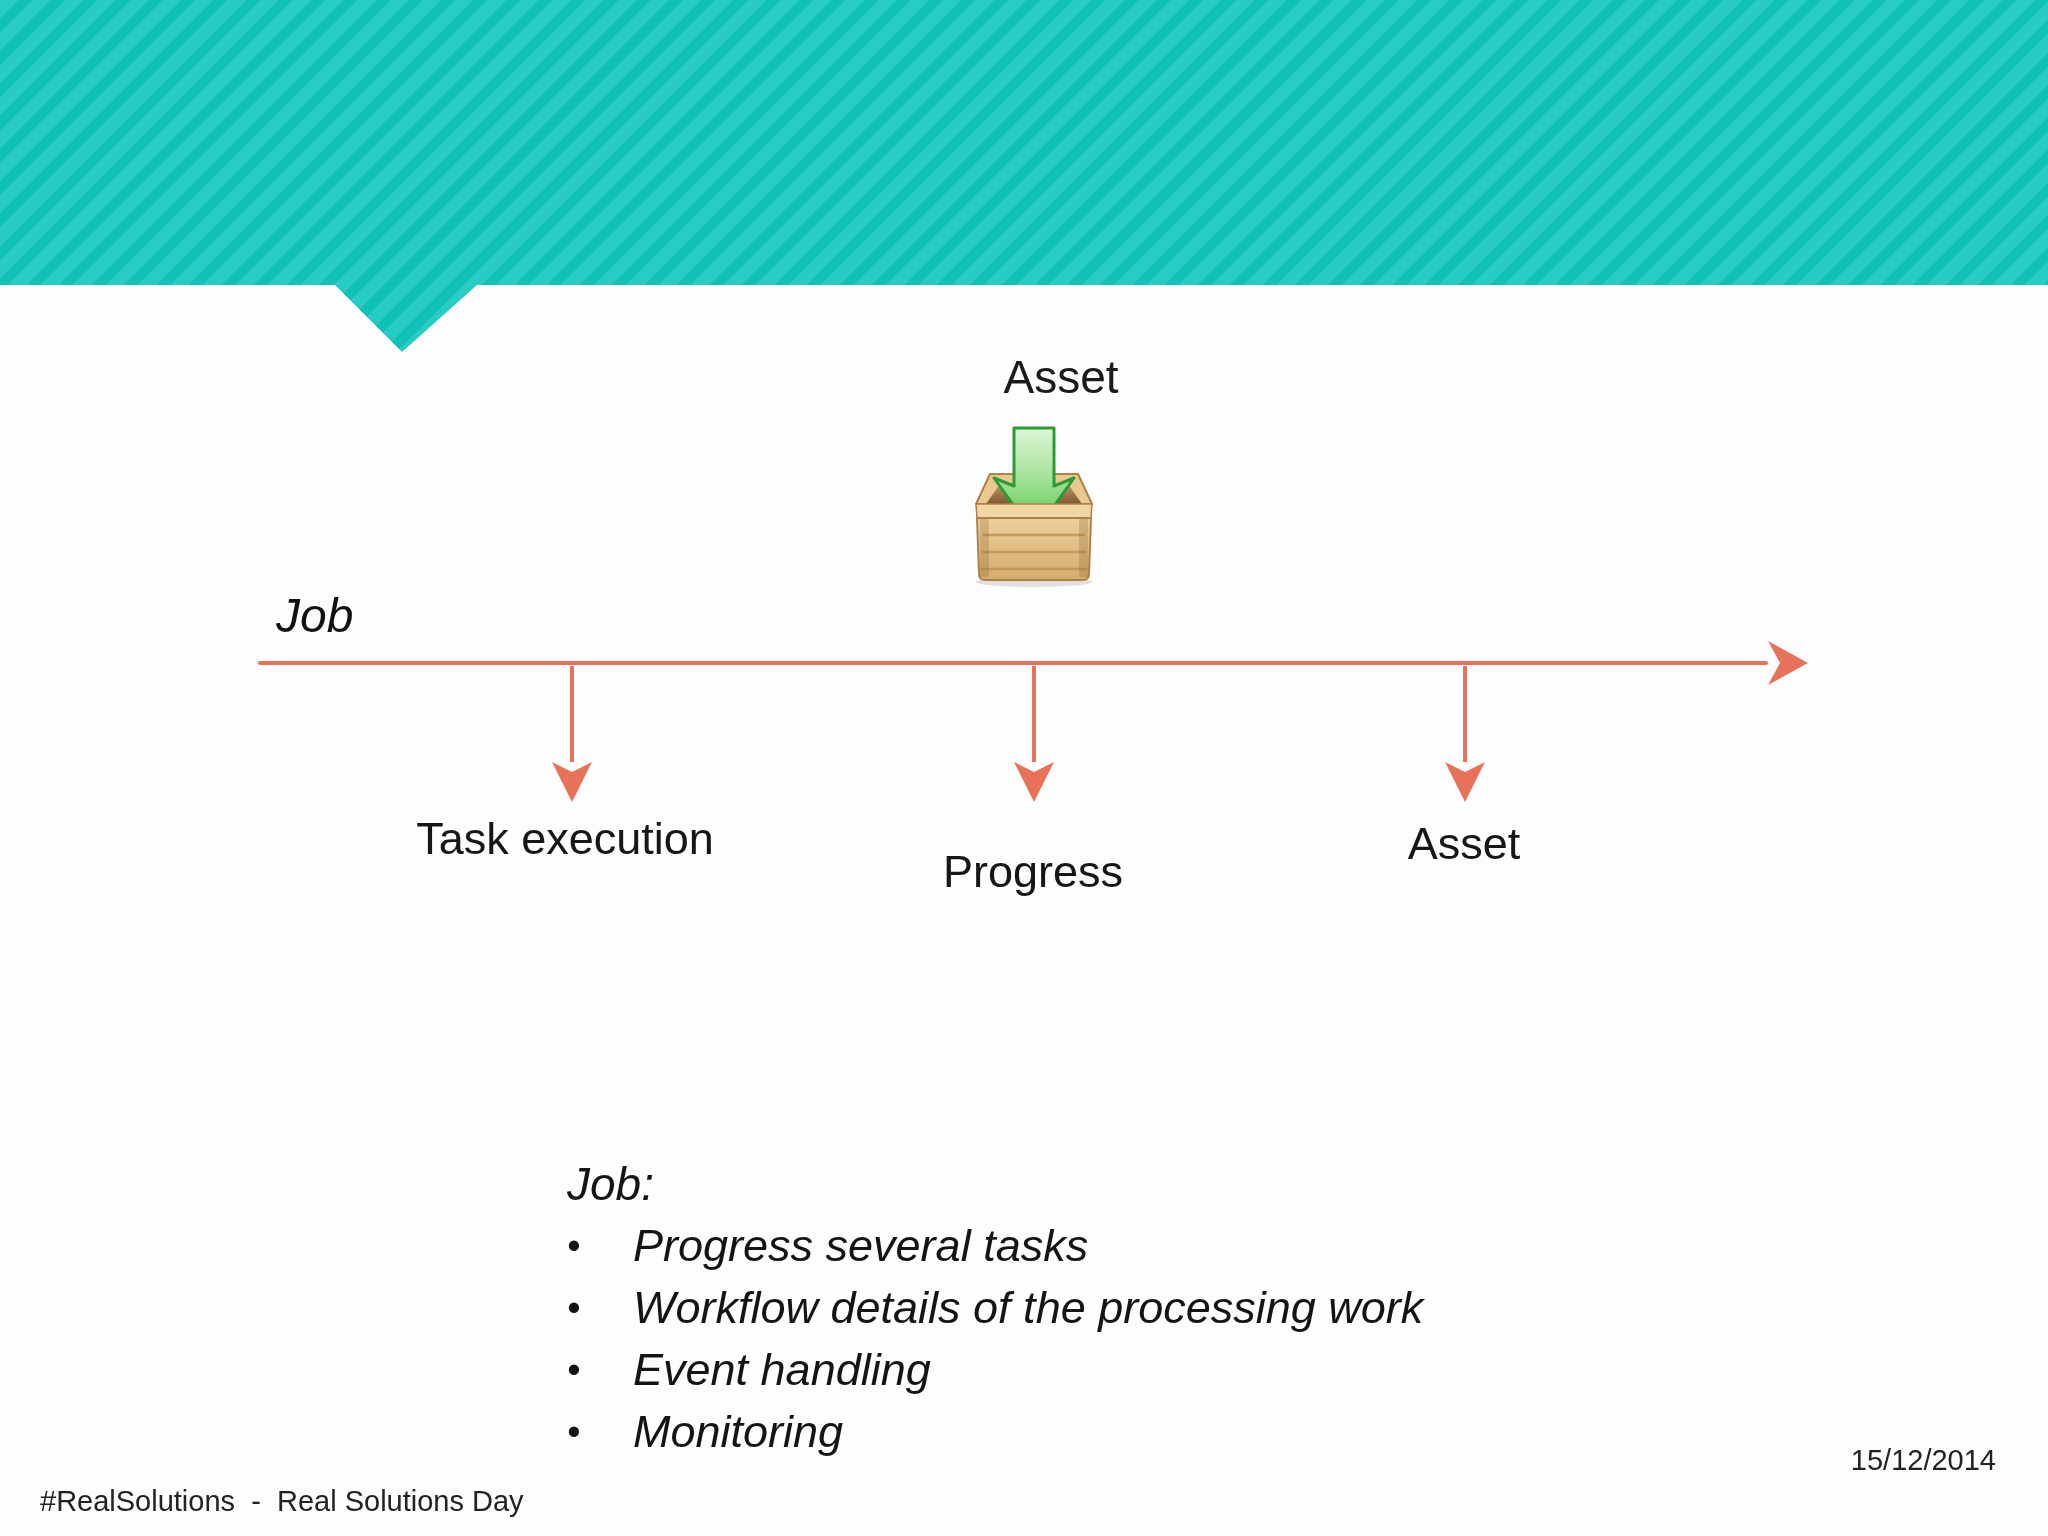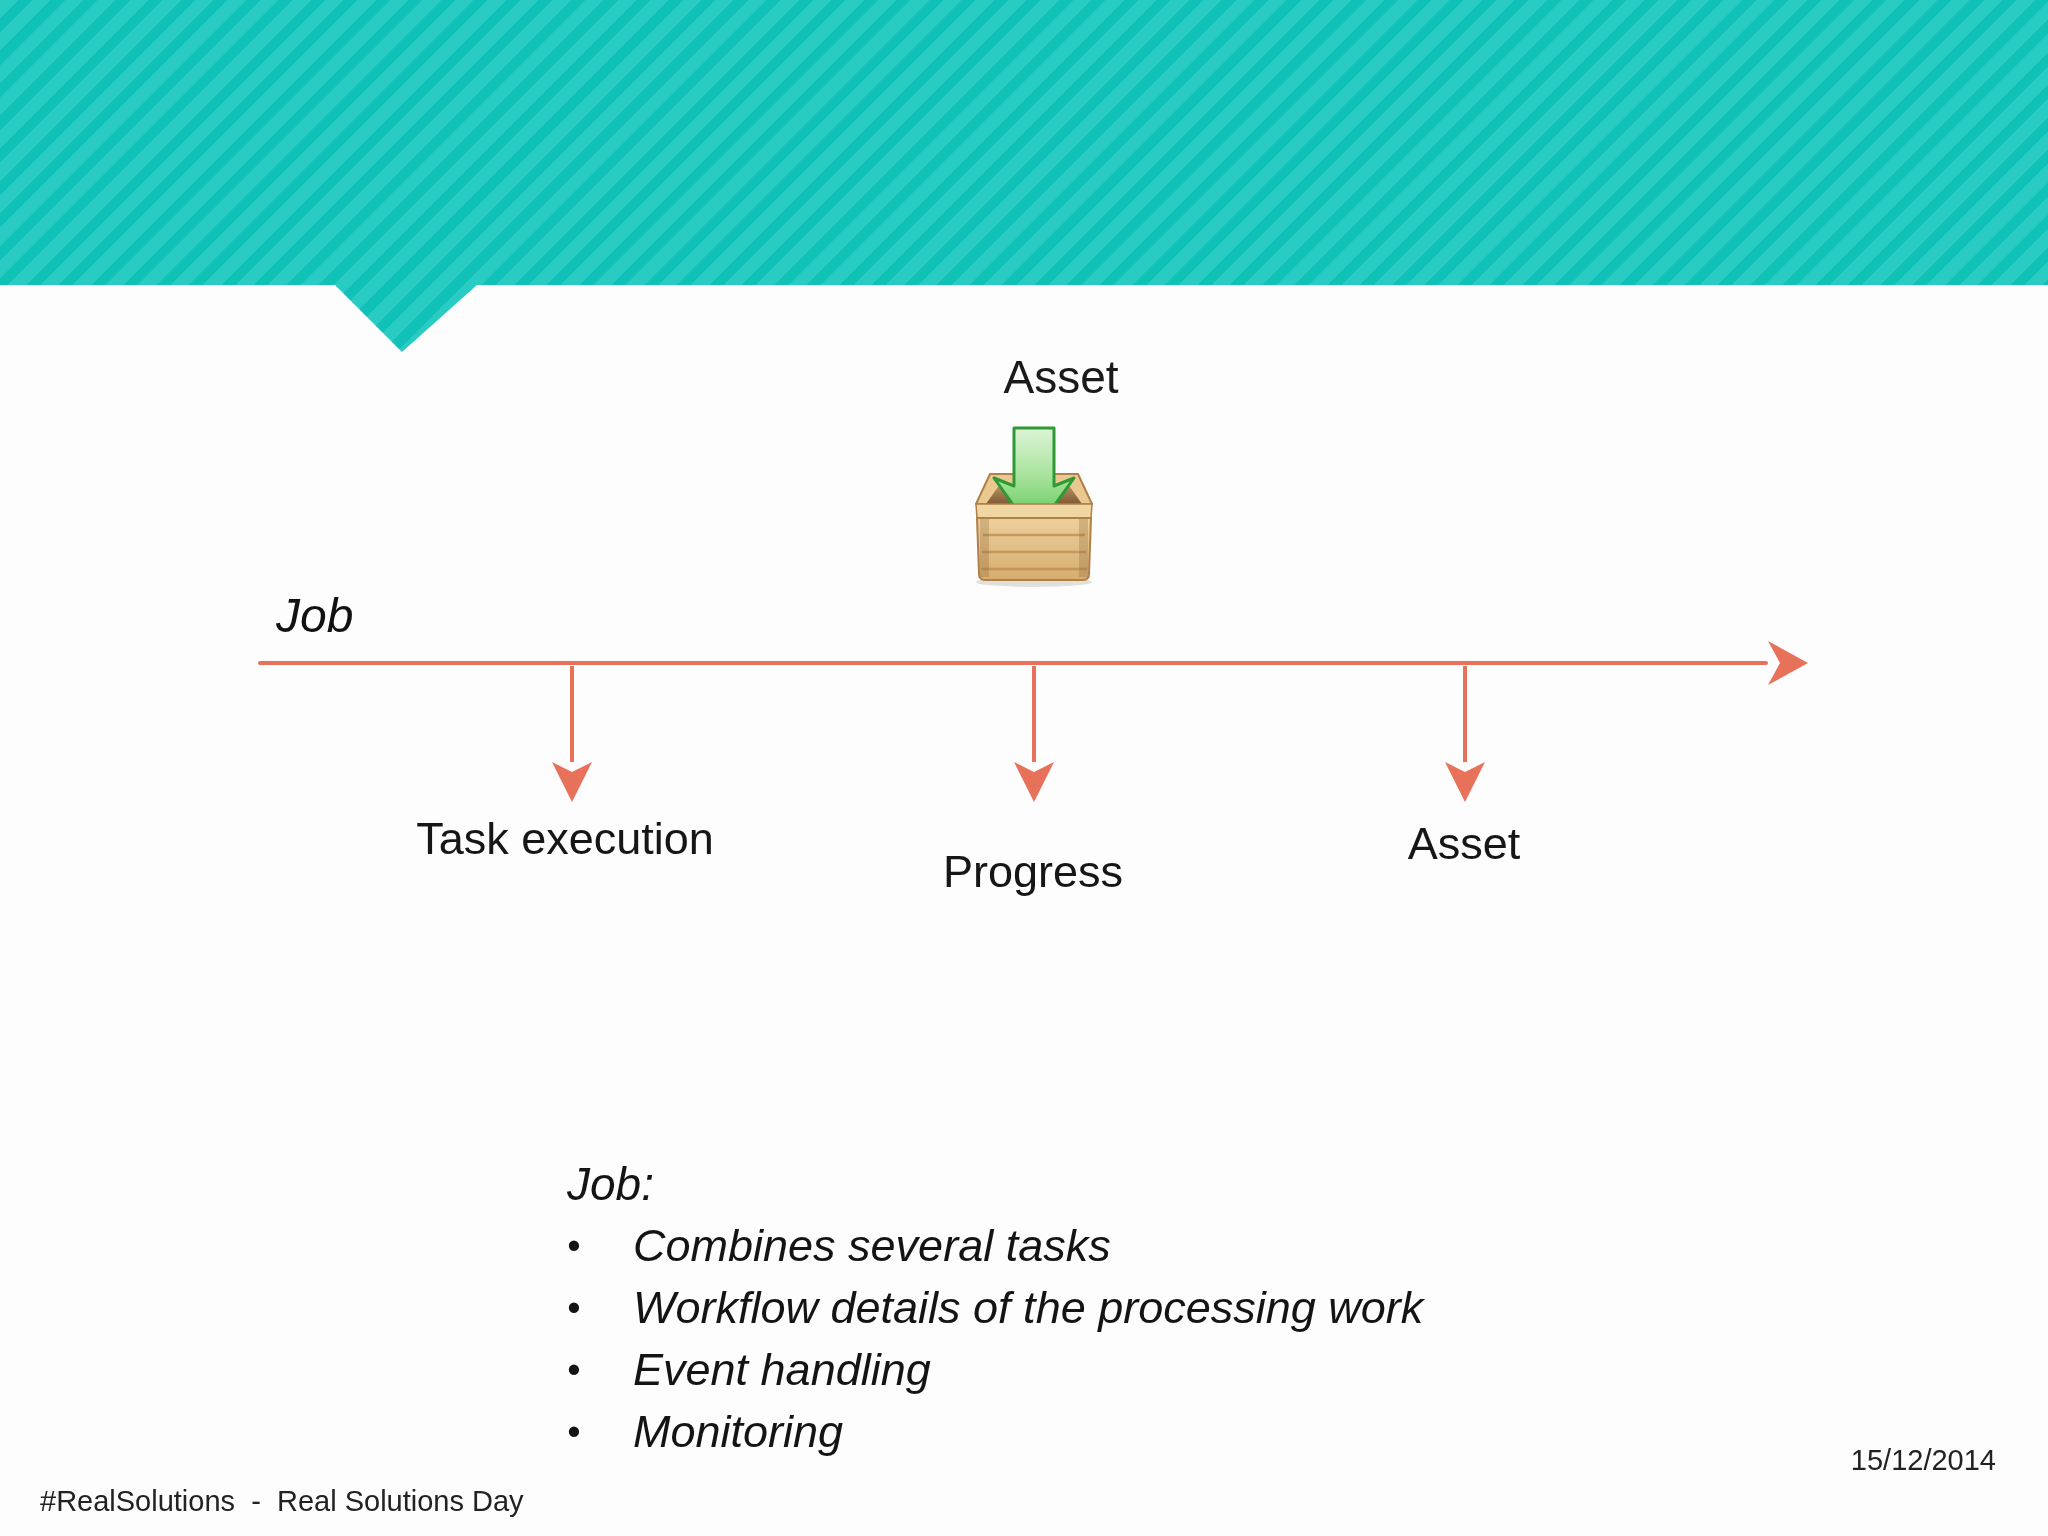--- a/index.html
+++ b/index.html
@@ -158,21 +158,21 @@
   </div>
 
   <div class="milestone-label m1">Task execution</div>
   <div class="milestone-label m2">Progress</div>
   <div class="milestone-label m3">Asset</div>
 
   <div class="notes">
     <div class="heading">Job:</div>
     <div class="item">
       <span class="marker">•</span>
-      <span>Combines several tasks</span>
+      <span>Progress several tasks</span>
     </div>
     <div class="item">
       <span class="marker">•</span>
       <span>Workflow details of the processing work</span>
     </div>
     <div class="item">
       <span class="marker">•</span>
       <span>Event handling</span>
     </div>
     <div class="item">

